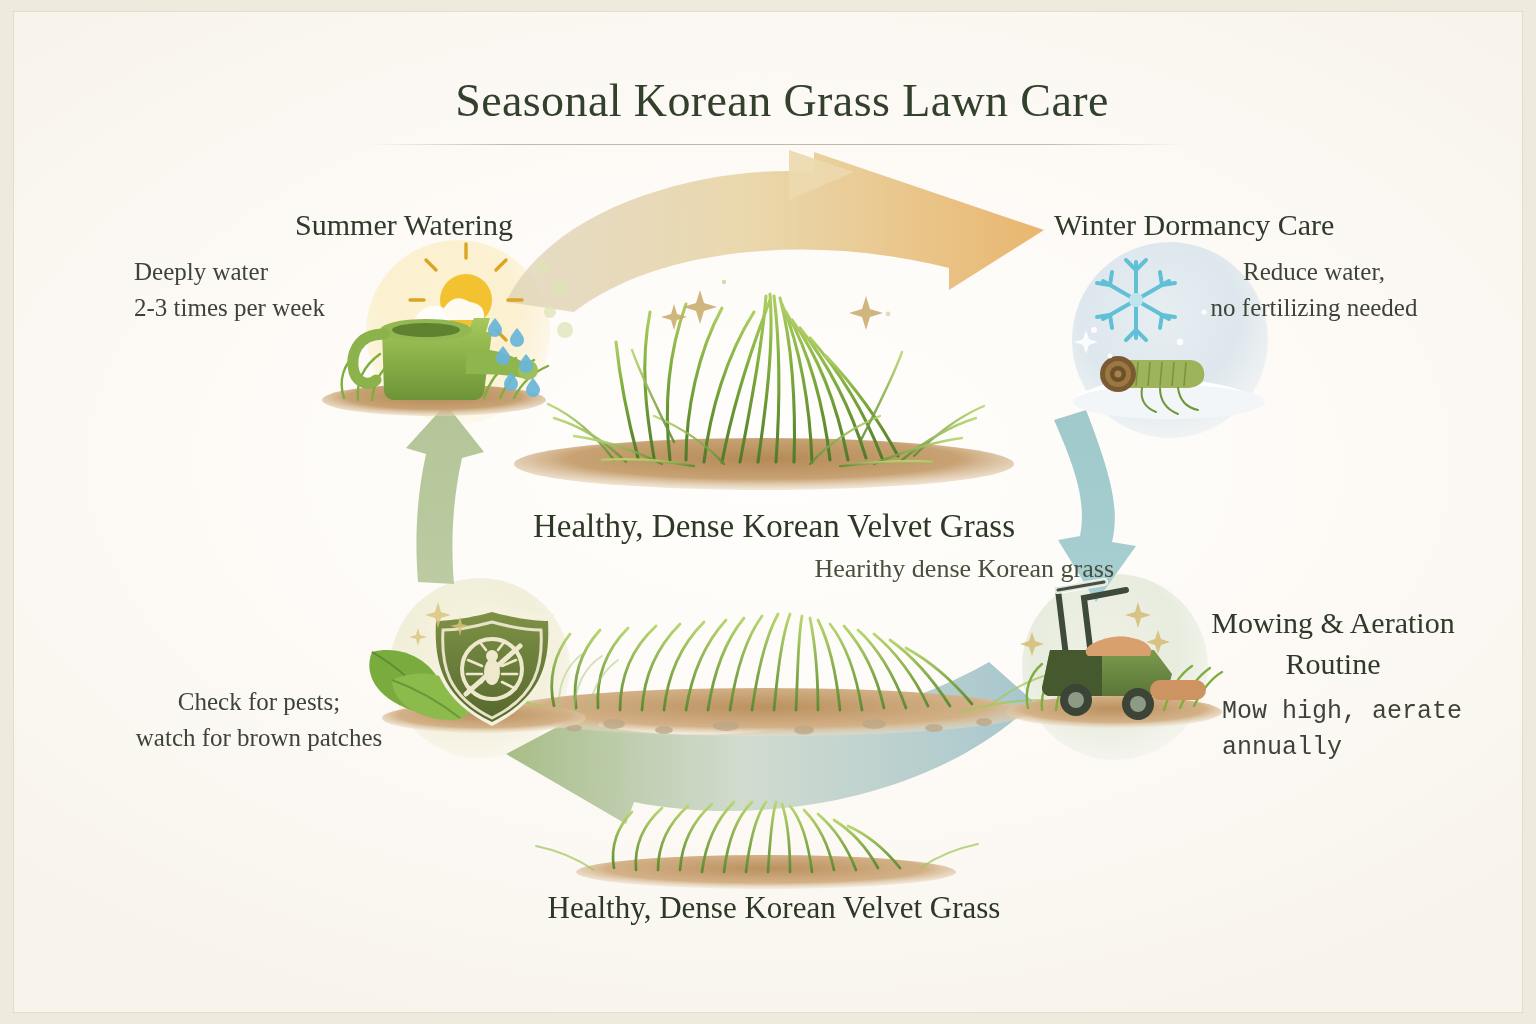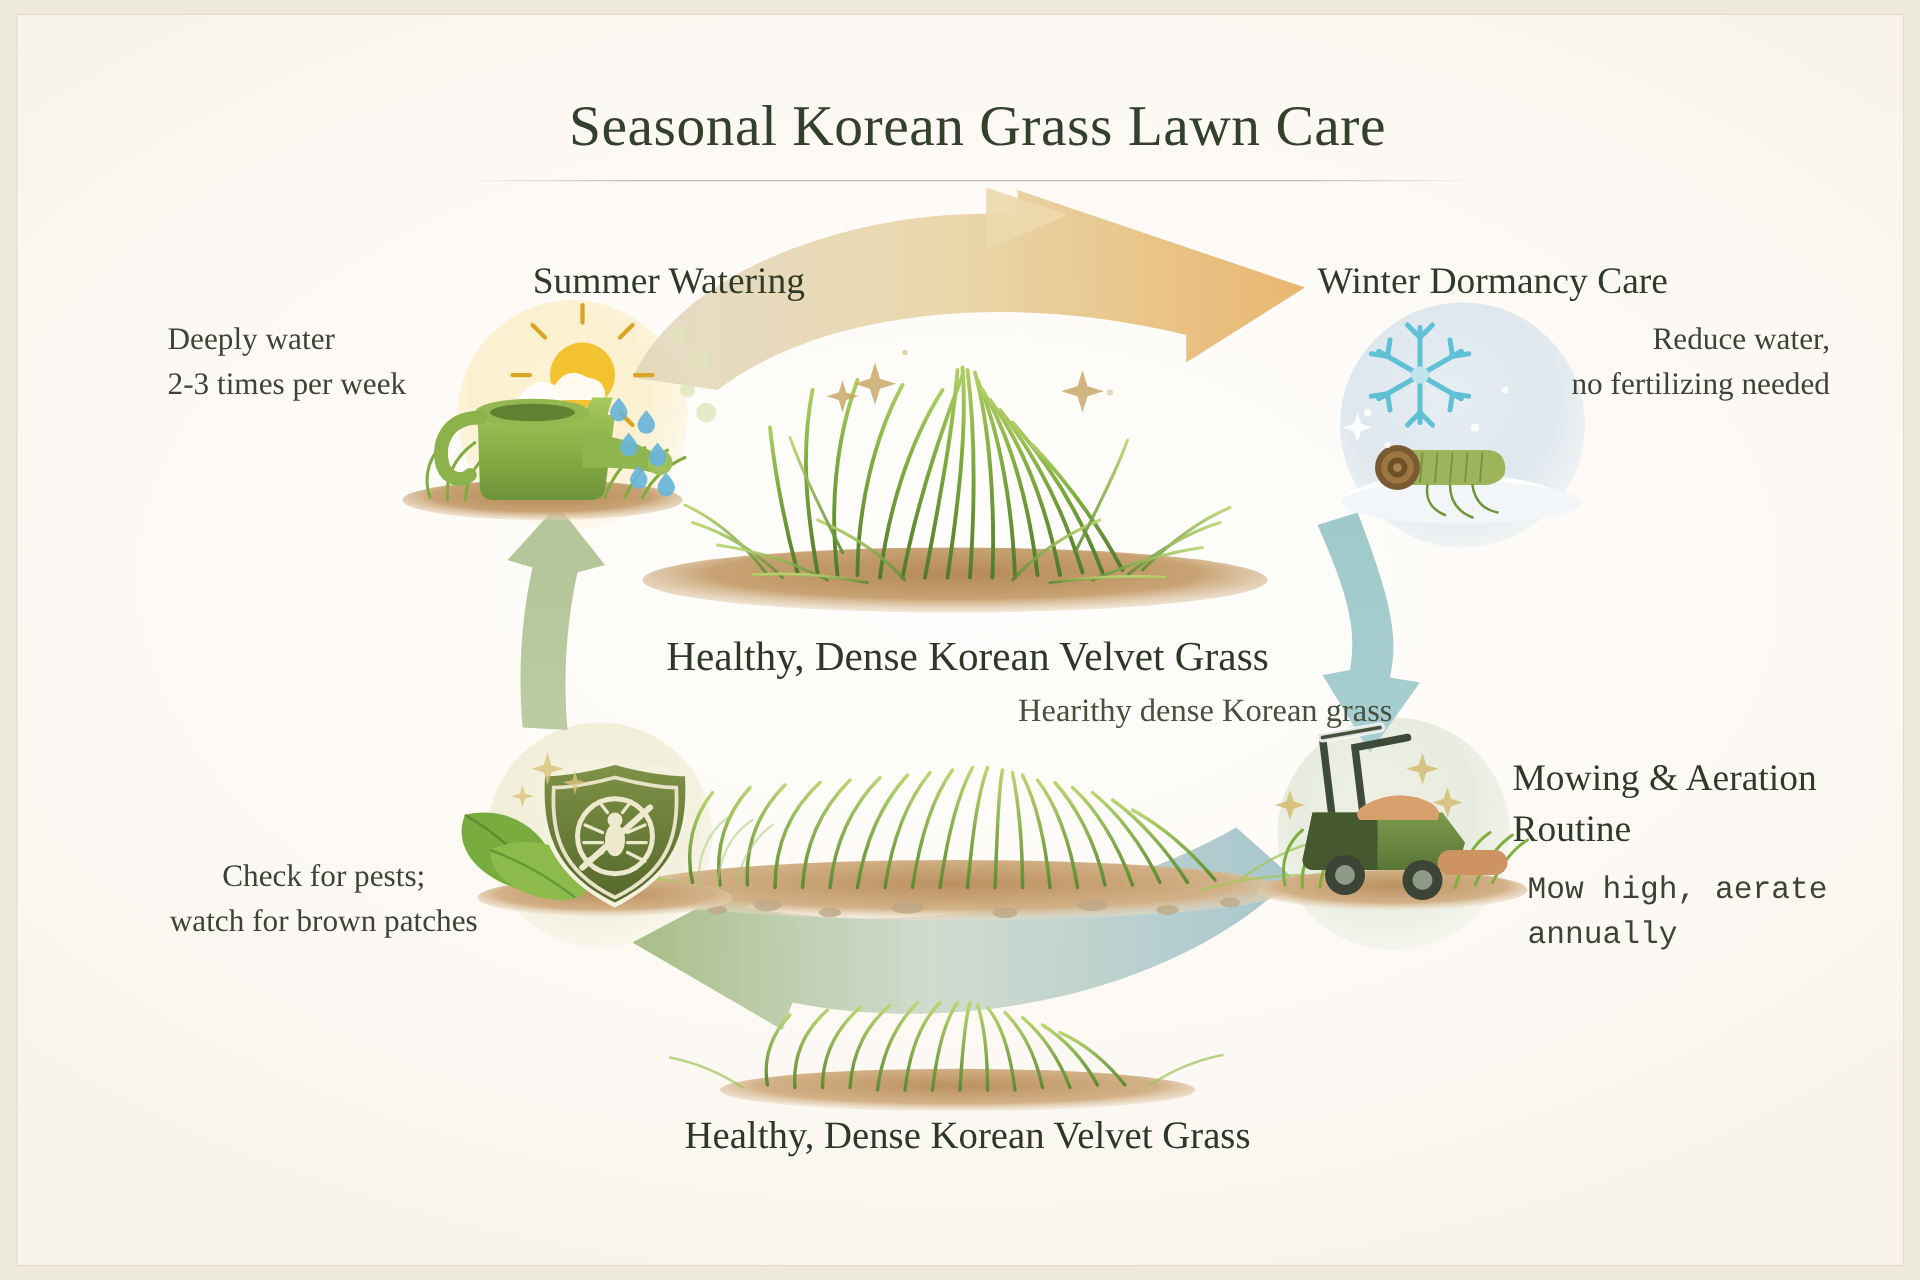--- a/index.html
+++ b/index.html
@@ -49,27 +49,27 @@
     white-space: pre-line;
   }
   .node-sub {
     position: absolute;
     font-size: 25px;
     color: #3d4436;
     line-height: 1.45;
     white-space: pre-line;
   }
 
-  #summer-head  { left: 150px; top: 192px; width: 480px; text-align: right; }
+  #summer-head  { left: 150px; top: 192px; width: 480px; text-align: center; }
   #summer-sub   { left: 120px; top: 242px; width: 400px; text-align: left; }
 
   #winter-head  { left: 1040px; top: 192px; width: 420px; text-align: left; }
-  #winter-sub   { left: 1150px; top: 242px; width: 300px; text-align: right; }
-
-  #mow-head     { left: 1196px; top: 590px; width: 300px; text-align: left; }
+  #winter-sub   { left: 1150px; top: 242px; width: 300px; text-align: center; }
+
+  #mow-head     { left: 1169px; top: 590px; width: 300px; text-align: center; }
   #mow-sub      { left: 1208px; top: 682px; width: 270px; text-align: left; font-family: Liberation Mono, monospace; }
 
   #pest-head    { left: 100px; top: 588px; width: 310px; text-align: center; }
   #pest-sub     { left: 70px; top: 672px; width: 350px; text-align: center; }
 
   #center-head {
     position: absolute; left: 380px; top: 496px; width: 760px;
     text-align: center; font-size: 33px; color: #2d3826;
   }
   #center-sub {

